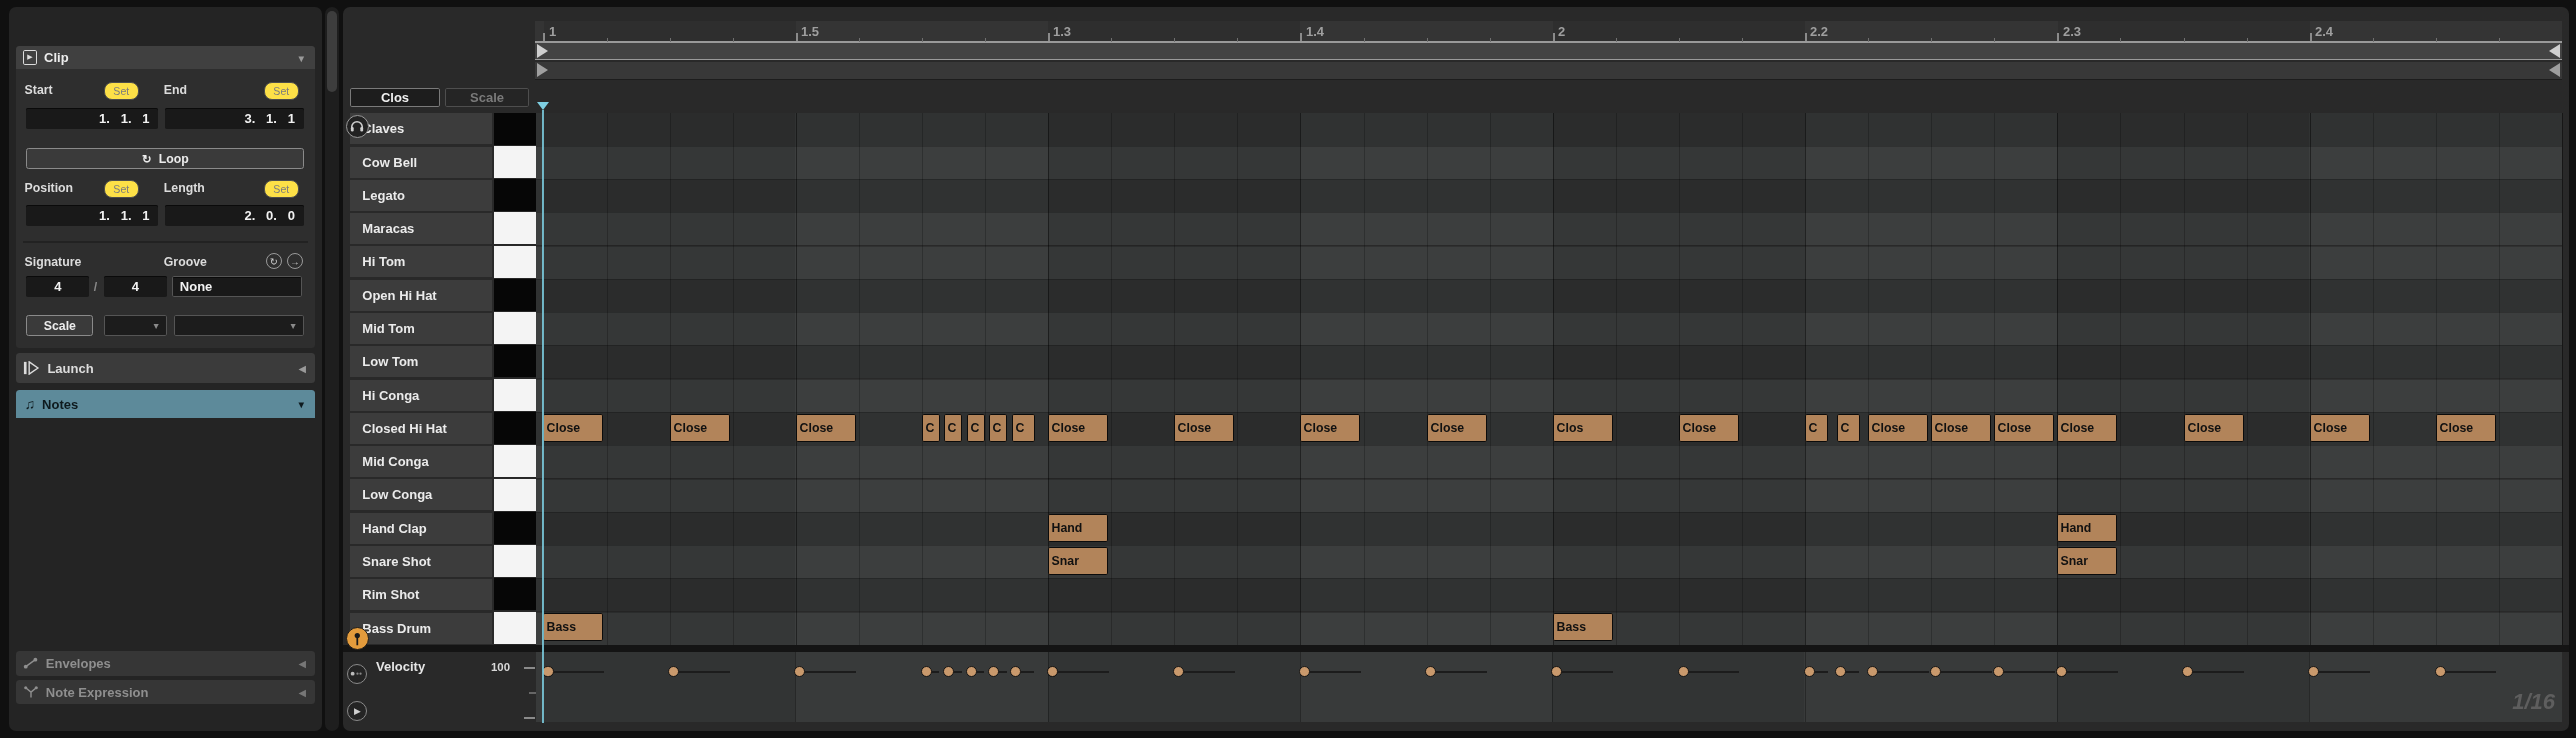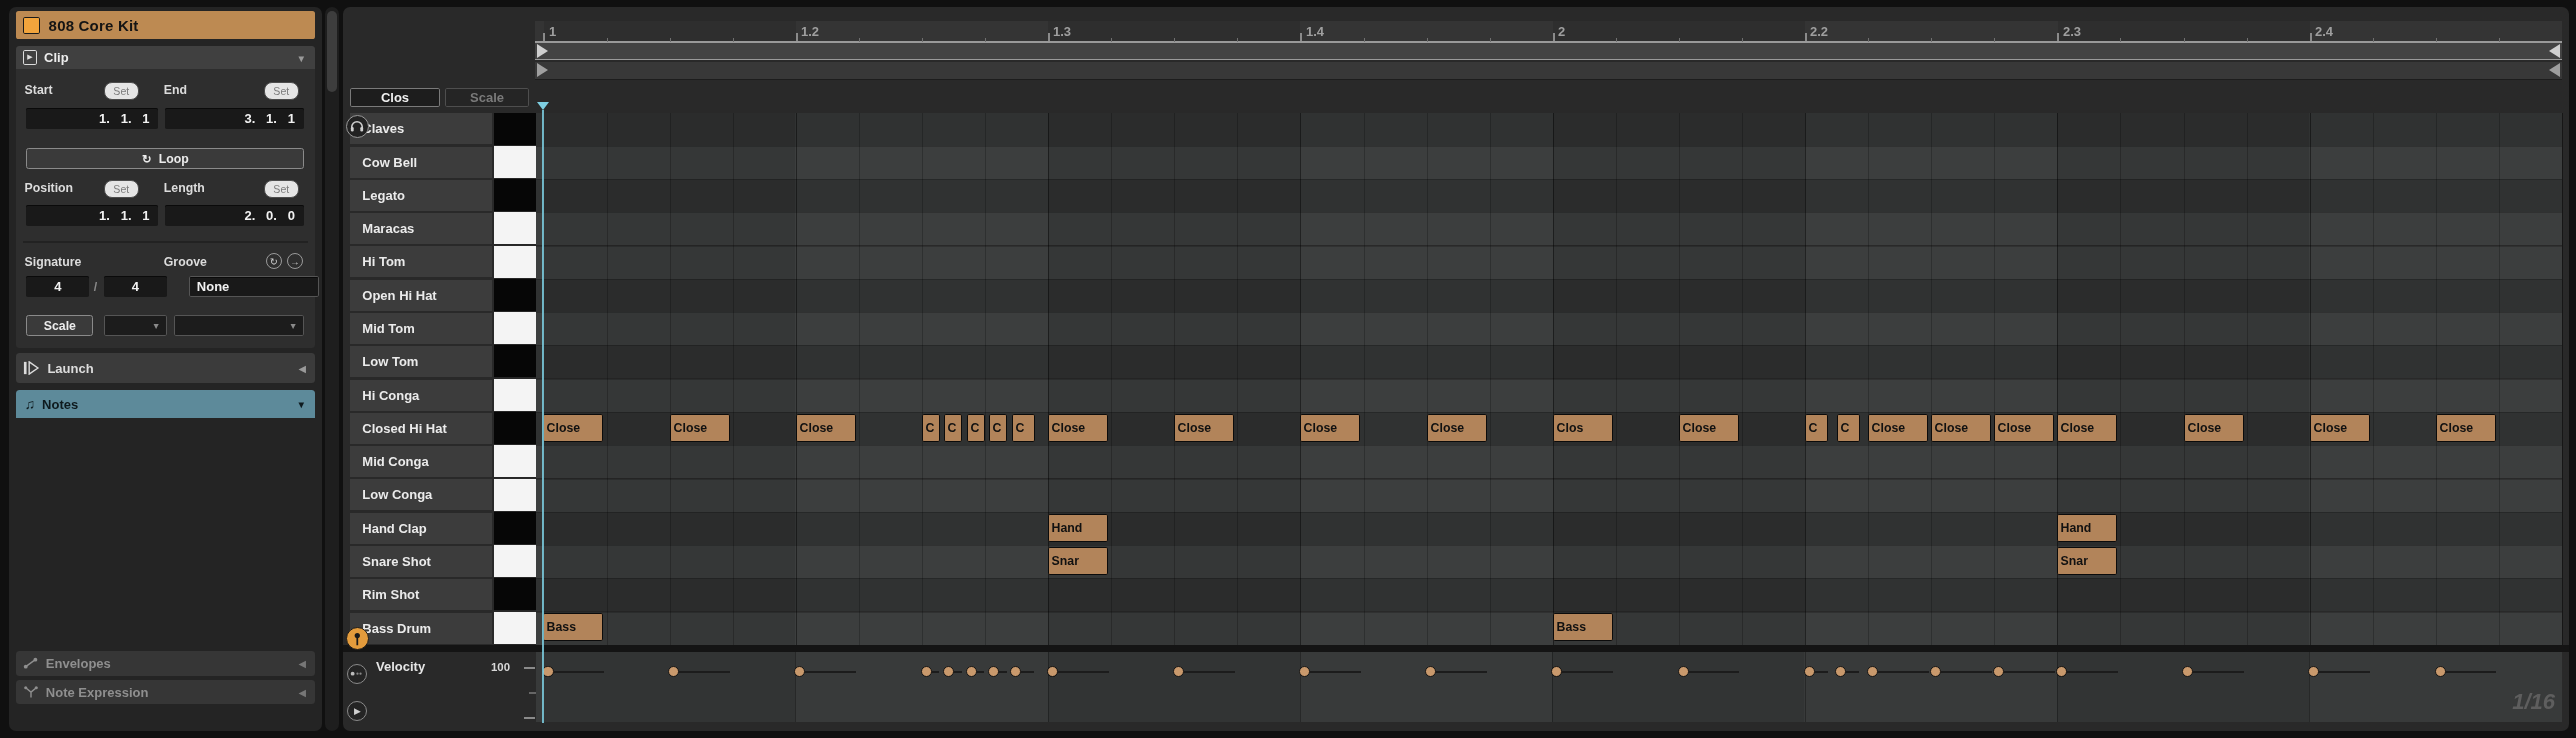--- a/index.html
+++ b/index.html
@@ -12,21 +12,21 @@
              display:flex;align-items:center;}
   .title-square{width:15px;height:15px;background:#f2a43c;border:1.8px solid #1a1a1a;border-radius:1.8px;margin-left:7px;}
   .title-text{color:#141414;font-size:15px;font-weight:bold;margin-left:8.8px;letter-spacing:0.2px;}
   .card{left:7px;top:39px;width:299px;height:302px;background:#2e2e2e;border-radius:3.5px;}
   .sec-head{height:23px;background:#404040;border-radius:3.5px 3.5px 0 0;display:flex;align-items:center;position:relative;}
   .sec-head .ph-sq{width:12.3px;height:12.3px;border:1.3px solid #dcdcdc;border-radius:1.8px;margin-left:7px;
                    display:flex;align-items:center;justify-content:center;color:#dcdcdc;font-size:7px;}
   .sec-title{color:#ececec;font-weight:bold;font-size:13px;margin-left:7px;}
   .tri-down,.tri-left{position:absolute;right:8.8px;color:#9a9a9a;font-size:9.7px;top:50%;transform:translateY(-50%);}
   .lbl{color:#dcdcdc;font-size:12.3px;font-weight:600;position:absolute;}
-  .setpill{position:absolute;width:33px;height:16px;border:0.9px solid #4c4c4c;border-radius:8px;background:#e5e5e5;
+  .setpill{position:absolute;width:33px;height:16px;border:0.9px solid #4c4c4c;border-radius:8px;background:#fde047;
            color:#7d7d7d;font-size:10.6px;display:flex;align-items:center;justify-content:center;}
   .valbox{position:absolute;background:#191919;border-radius:1.8px;color:#f2f2f2;font-size:13px;font-weight:600;
           display:flex;align-items:center;justify-content:flex-end;white-space:pre;padding-right:8.8px;box-sizing:border-box;
           box-shadow:inset 0 0.9px 0 rgba(0,0,0,.6);}
   .valbox.center{justify-content:center;padding-right:0;}
   .valbox.left{justify-content:flex-start;padding-left:7px;}
   .bigbtn{position:absolute;background:#3a3a3a;border:0.9px solid #8a8a8a;border-radius:2.6px;color:#ececec;
           font-size:12.3px;font-weight:600;display:flex;align-items:center;justify-content:center;box-sizing:border-box;}
   .pill{position:absolute;background:#303030;border:0.9px solid #6a6a6a;border-radius:10.6px;color:#e6e6e6;
         font-size:12.3px;font-weight:600;display:flex;align-items:center;justify-content:center;box-sizing:border-box;}
@@ -53,24 +53,20 @@
   .gutter-circ{position:absolute;border-radius:50%;box-sizing:border-box;display:flex;align-items:center;justify-content:center;}
   .rlabel{position:absolute;color:#9f9f9f;font-size:13px;font-weight:600;}
   .tri{width:0;height:0;position:absolute;}
   .glabel{position:absolute;color:#5e5e5e;font-size:22px;font-weight:bold;font-style:italic;}
 </style>
 </head>
 <body>
 
 <div class="abs clip-panel">
 
-  <div class="abs title-bar">
-    <div class="title-square"></div>
-    <div class="title-text">808 Core Kit</div>
-  </div>
 
   <div class="abs card">
     <div class="sec-head">
       <span class="ph-sq">▶</span>
       <span class="sec-title">Clip</span>
       <span class="tri-down">▼</span>
     </div>
     <span class="lbl" style="left:8.8px;top:37px;">Start</span>
     <span class="setpill" style="left:88px;top:36px;">Set</span>
     <span class="lbl" style="left:148px;top:37px;">End</span>
@@ -88,21 +84,21 @@
     <div class="valbox" style="left:10.6px;top:159px;width:132px;height:21px;">1.   1.   1</div>
     <div class="valbox" style="left:149px;top:159px;width:139px;height:21px;">2.   0.   0</div>
     <div class="divider" style="top:195px;"></div>
     <span class="lbl" style="left:8.8px;top:209px;">Signature</span>
     <span class="lbl" style="left:148px;top:209px;">Groove</span>
     <span class="circ-btn" style="left:250px;top:207px;">↻</span>
     <span class="circ-btn" style="left:271px;top:207px;">→</span>
     <div class="valbox center" style="left:10.6px;top:230px;width:63px;height:21px;">4</div>
     <span class="lbl" style="left:78px;top:234px;color:#8a8a8a;">/</span>
     <div class="valbox center" style="left:88px;top:230px;width:63px;height:21px;">4</div>
-    <div class="valbox left" style="left:173px;top:230px;width:130px;height:21px;border:0.9px solid #555;">None</div>
+    <div class="valbox left" style="left:156px;top:230px;width:130px;height:21px;border:0.9px solid #555;">None</div>
     <div class="bigbtn" style="left:10.6px;top:269px;width:67px;height:21px;">Scale</div>
     <div class="dropdown" style="left:88px;top:269px;width:63px;height:21px;">
         <span class="dd-ar">▼</span>
       </div>
     <div class="dropdown" style="left:158px;top:269px;width:130px;height:21px;">
         <span class="dd-ar">▼</span>
       </div>
   </div>
 
   <div class="bar" style="top:346px;height:30px;">
@@ -400,21 +396,21 @@
         <circle cx="12" cy="3" r="1.3" fill="#888"></circle>
     </svg>
   </div>
   <div class="gutter-circ" style="left:3.5px;top:694px;width:20px;height:20px;border:1.8px solid #8a8a8a;background:#242424;">
     <span style="color:#cfcfcf;font-size:8.8px;margin-left:1.8px;">▶</span>
   </div>
 
   <div class="glabel" style="left:2092px;top:682px;width:120px;text-align:right;">1/16</div>
 <div style="position: absolute; left: 206px; top: 16.7px; color: rgb(159, 159, 159); font: 600 13px &quot;Liberation Sans&quot;, sans-serif;">1</div>
     <div style="position: absolute; left: 200px; top: 26px; width: 1.8px; height: 8px; background: rgb(138, 138, 138);"></div>
-    <div style="position: absolute; left: 458px; top: 16.7px; color: rgb(159, 159, 159); font: 600 13px &quot;Liberation Sans&quot;, sans-serif;">1.2</div>
+    <div style="position: absolute; left: 458px; top: 16.7px; color: rgb(159, 159, 159); font: 600 13px &quot;Liberation Sans&quot;, sans-serif;">1.5</div>
     <div style="position: absolute; left: 453px; top: 26px; width: 1.8px; height: 8px; background: rgb(138, 138, 138);"></div>
     <div style="position: absolute; left: 710px; top: 16.7px; color: rgb(159, 159, 159); font: 600 13px &quot;Liberation Sans&quot;, sans-serif;">1.3</div>
     <div style="position: absolute; left: 705px; top: 26px; width: 1.8px; height: 8px; background: rgb(138, 138, 138);"></div>
     <div style="position: absolute; left: 963px; top: 16.7px; color: rgb(159, 159, 159); font: 600 13px &quot;Liberation Sans&quot;, sans-serif;">1.4</div>
     <div style="position: absolute; left: 957px; top: 26px; width: 1.8px; height: 8px; background: rgb(138, 138, 138);"></div>
     <div style="position: absolute; left: 1215px; top: 16.7px; color: rgb(159, 159, 159); font: 600 13px &quot;Liberation Sans&quot;, sans-serif;">2</div>
     <div style="position: absolute; left: 1210px; top: 26px; width: 1.8px; height: 8px; background: rgb(138, 138, 138);"></div>
     <div style="position: absolute; left: 1467px; top: 16.7px; color: rgb(159, 159, 159); font: 600 13px &quot;Liberation Sans&quot;, sans-serif;">2.2</div>
     <div style="position: absolute; left: 1462px; top: 26px; width: 1.8px; height: 8px; background: rgb(138, 138, 138);"></div>
     <div style="position: absolute; left: 1720px; top: 16.7px; color: rgb(159, 159, 159); font: 600 13px &quot;Liberation Sans&quot;, sans-serif;">2.3</div>

